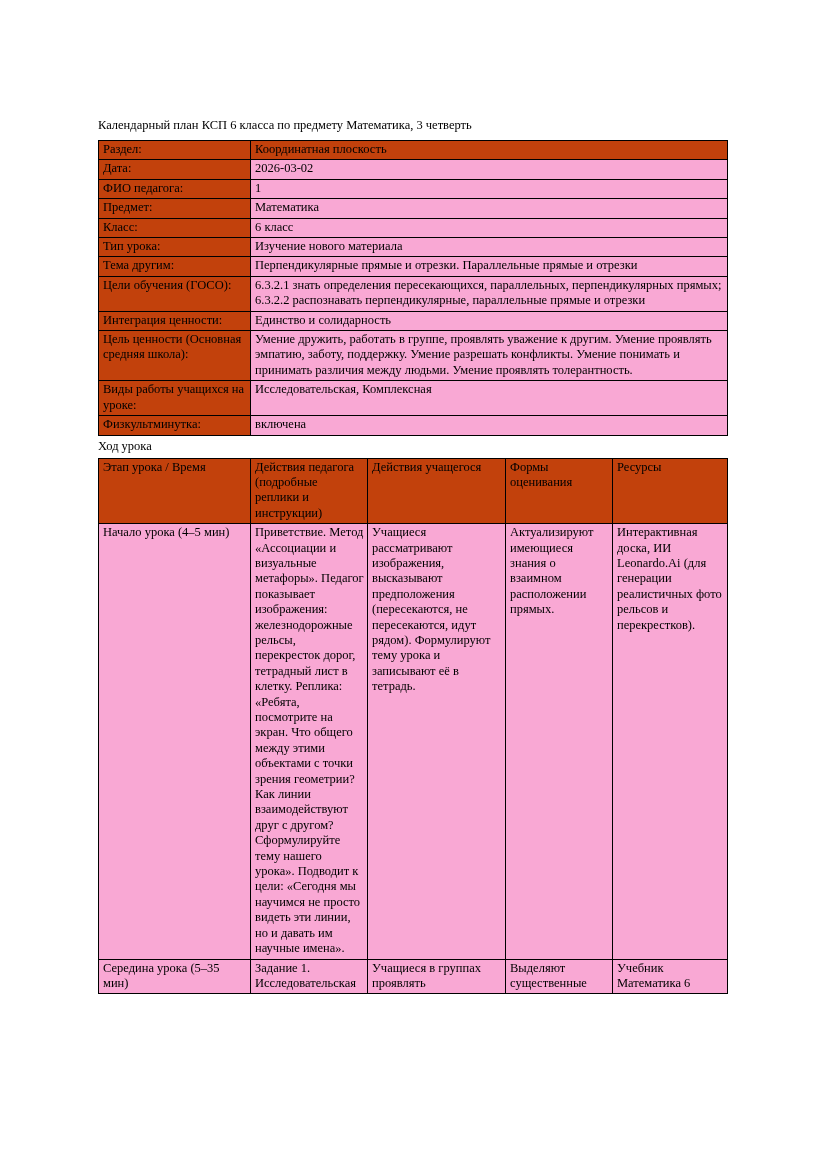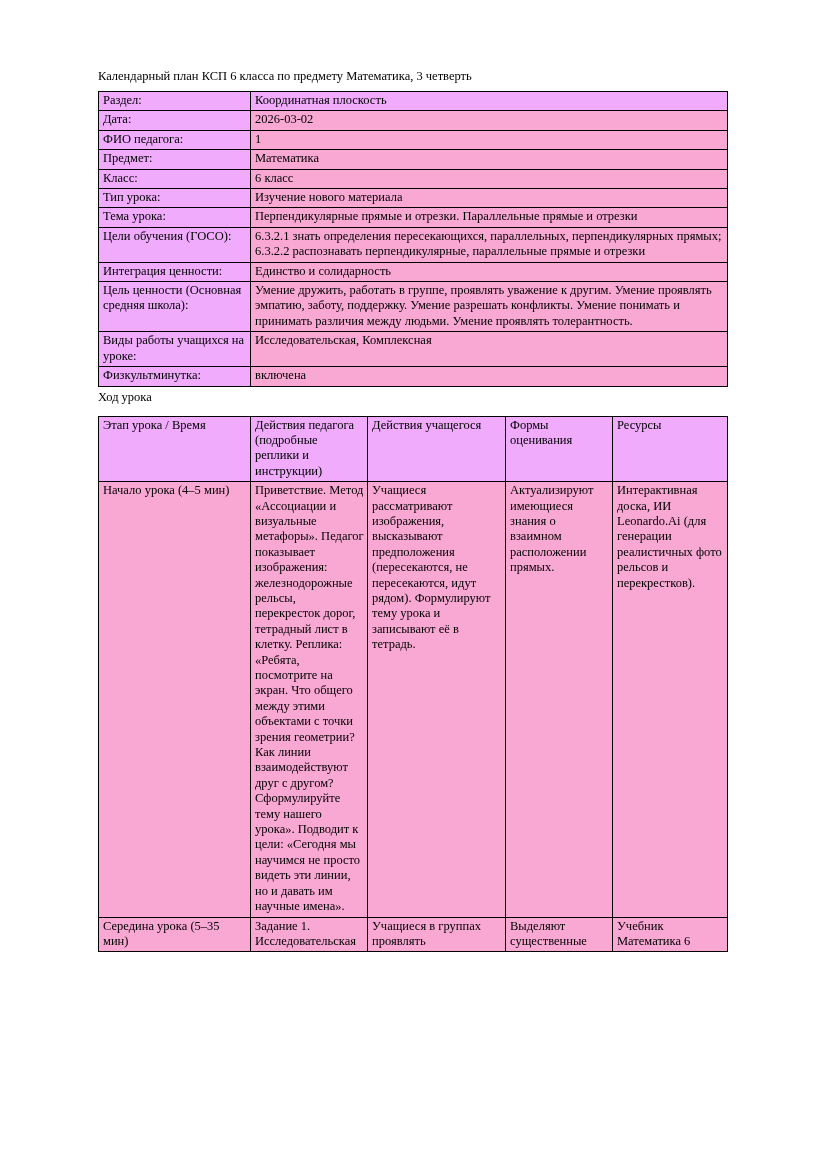--- a/index.html
+++ b/index.html
@@ -13,21 +13,21 @@
     font-family: "Liberation Serif", "DejaVu Serif", serif;
     color: #000000;
     overflow: hidden;
   }
   .page {
     position: relative;
     width: 729px;
     height: 1170px;
     background: #ffffff;
     box-sizing: border-box;
-    padding: 69px 100px 0 98px;
+    padding: 118px 100px 0 98px;
   }
   .doc-title {
     font-size: 12.5px;
     line-height: 15px;
     margin: 0 0 7px 0;
     white-space: nowrap;
   }
   table.doc-table {
     border-collapse: collapse;
     width: 629px;
@@ -37,33 +37,33 @@
   }
   table.doc-table td {
     border: 1px solid #000000;
     padding: 1px 3px 2px 4px;
     vertical-align: top;
     word-wrap: break-word;
     overflow-wrap: break-word;
     hyphens: none;
   }
   .shaded {
-    background: #f0abfc;
+    background: #c2410c;
   }
   .white {
     background: #f9a8d4;
   }
   
   .t1 col.c-label { width: 152px; }
   .t1 col.c-value { width: 477px; }
 
   .section-caption {
     font-size: 12.5px;
     line-height: 15px;
-    margin: 3px 0 11px 0;
+    margin: 3px 0 4px 0;
   }
 
   
   .t2 col.c1 { width: 152px; }
   .t2 col.c2 { width: 117px; }
   .t2 col.c3 { width: 138px; }
   .t2 col.c4 { width: 107px; }
   .t2 col.c5 { width: 115px; }
 
   .t2 td { padding: 1px 3px 2px 4px; }
@@ -99,21 +99,21 @@
         </tr>
         <tr>
           <td class="shaded">Класс:</td>
           <td class="white">6 класс</td>
         </tr>
         <tr>
           <td class="shaded">Тип урока:</td>
           <td class="white">Изучение нового материала</td>
         </tr>
         <tr>
-          <td class="shaded">Тема урока:</td>
+          <td class="shaded">Тема другим:</td>
           <td class="white">Перпендикулярные прямые и отрезки. Параллельные прямые и отрезки</td>
         </tr>
         <tr>
           <td class="shaded">Цели обучения (ГОСО):</td>
           <td class="white">6.3.2.1 знать определения пересекающихся, параллельных, перпендикулярных прямых; 6.3.2.2 распознавать перпендикулярные, параллельные прямые и отрезки</td>
         </tr>
         <tr>
           <td class="shaded">Интеграция ценности:</td>
           <td class="white">Единство и солидарность</td>
         </tr>

